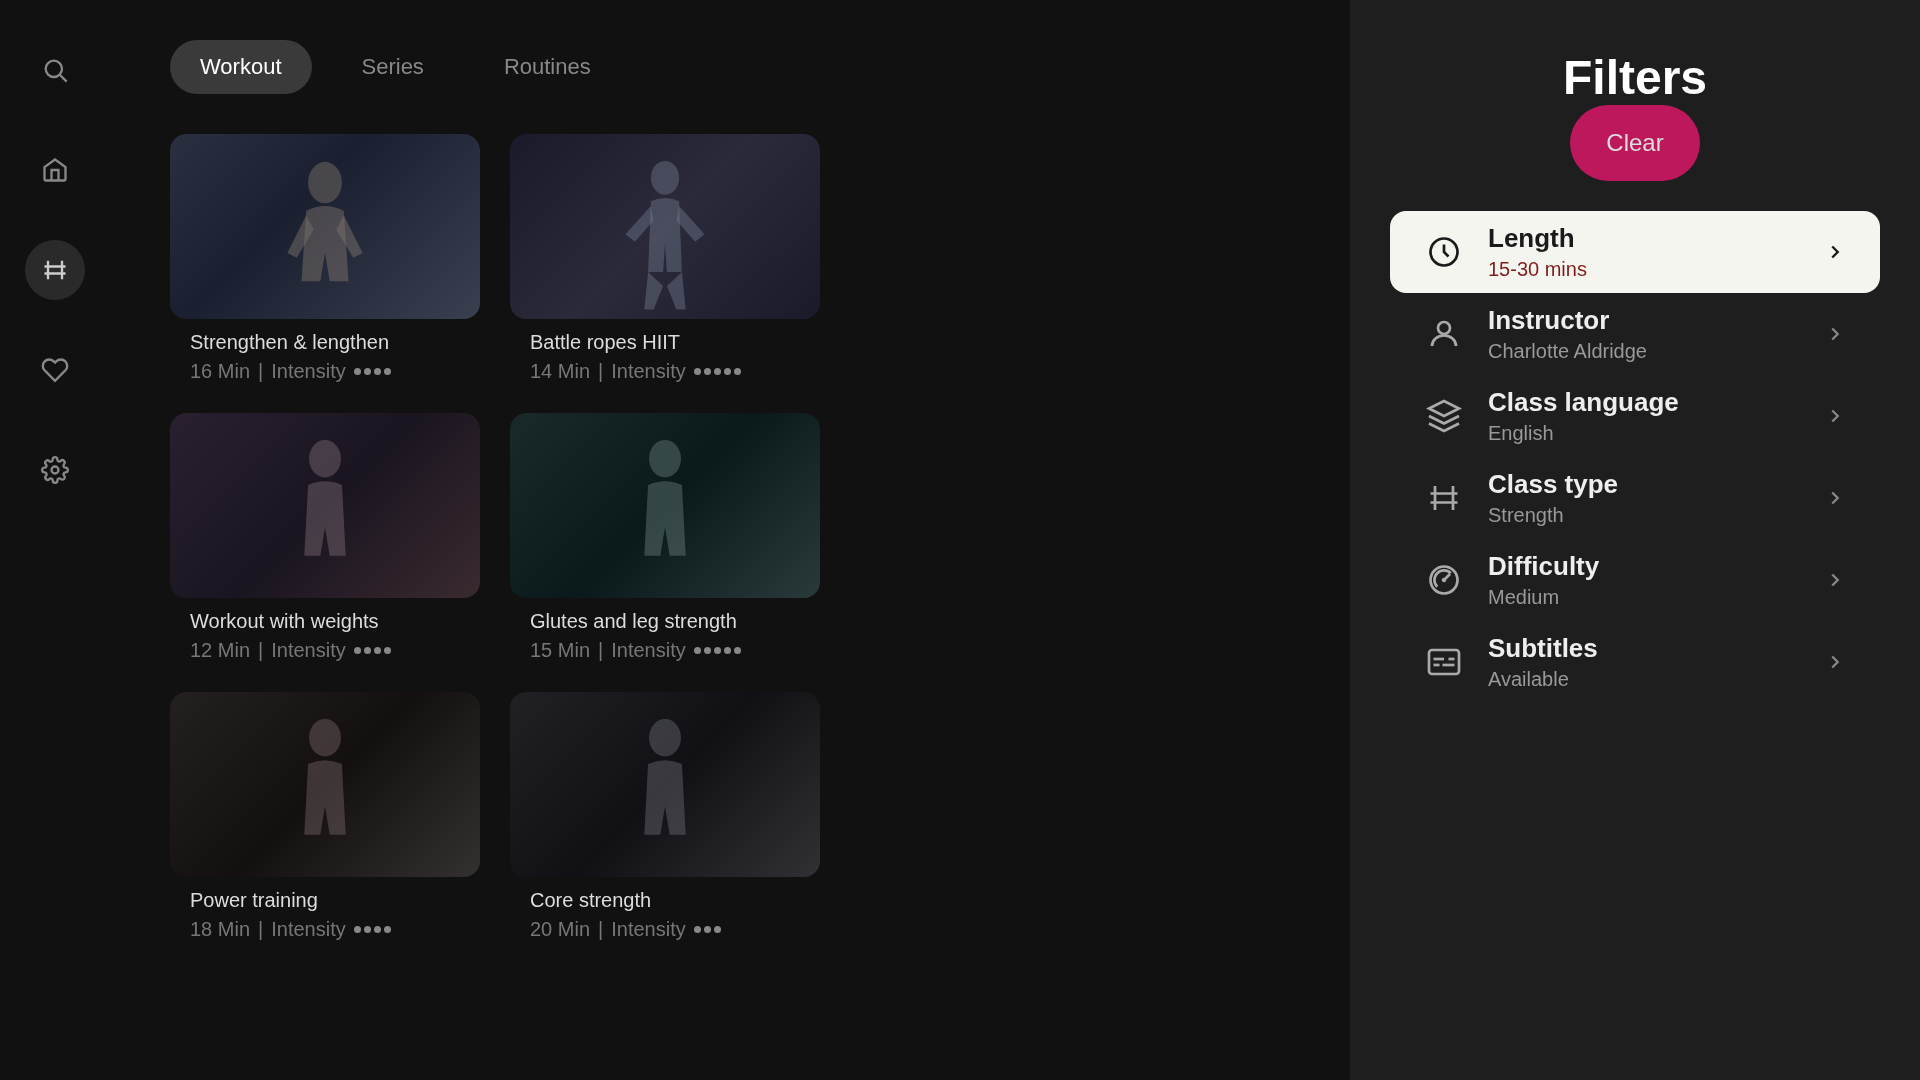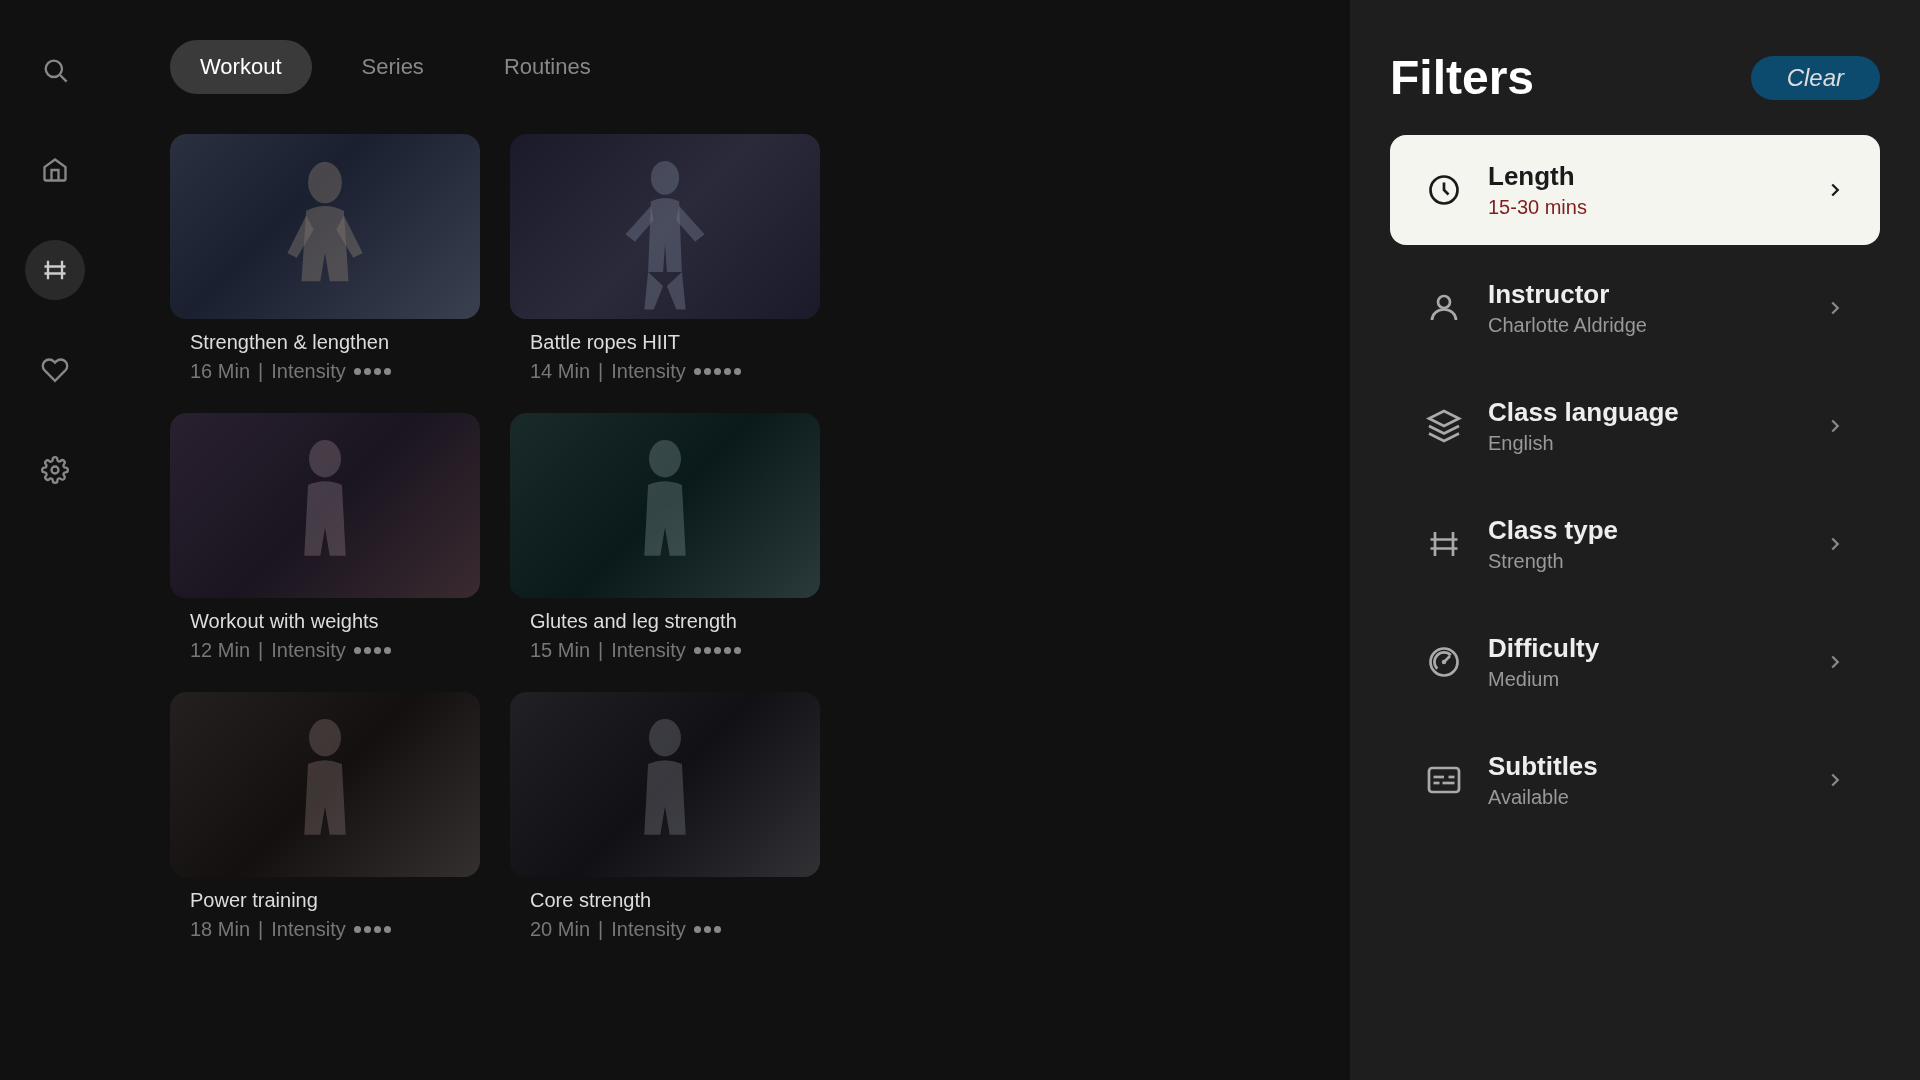--- a/index.html
+++ b/index.html
@@ -126,45 +126,44 @@
       background: #1e1e1e;
       flex-shrink: 0;
       padding: 50px 40px;
       overflow-y: auto;
     }
     .filter-header {
       display: flex;
       align-items: center;
       justify-content: space-between;
       margin-bottom: 30px;
+      flex-direction: column;
     }
     .filter-title {
       color: #fff;
       font-size: 48px;
       font-weight: 700;
     }
     .clear-btn {
-      background: #0c4a6e;
+      background: #be185d;
       color: #ddd;
       border: none;
       border-radius: 50px;
-      padding: 8px 36px;
+      padding: 24px 36px;
       font-size: 24px;
       cursor: pointer;
-      font-style: italic;
     }
 
     
     .filter-item {
       display: flex;
       align-items: center;
-      padding: 26px 30px;
+      padding: 12px 30px;
       border-radius: 16px;
       cursor: pointer;
-      margin-bottom: 8px;
       background: transparent;
       transition: background 0.2s;
       justify-content: flex-end;
     }
     .filter-item.active {
       background: #f5f5f0;
     }
     .filter-item.active .filter-item-title {
       color: #1a1a1a;
     }

